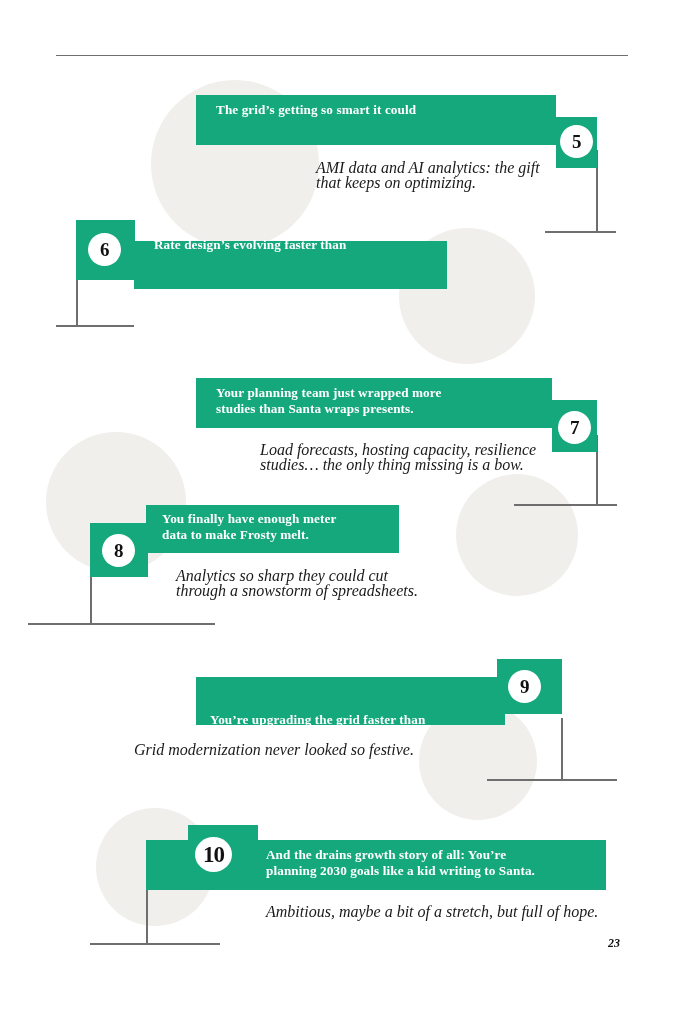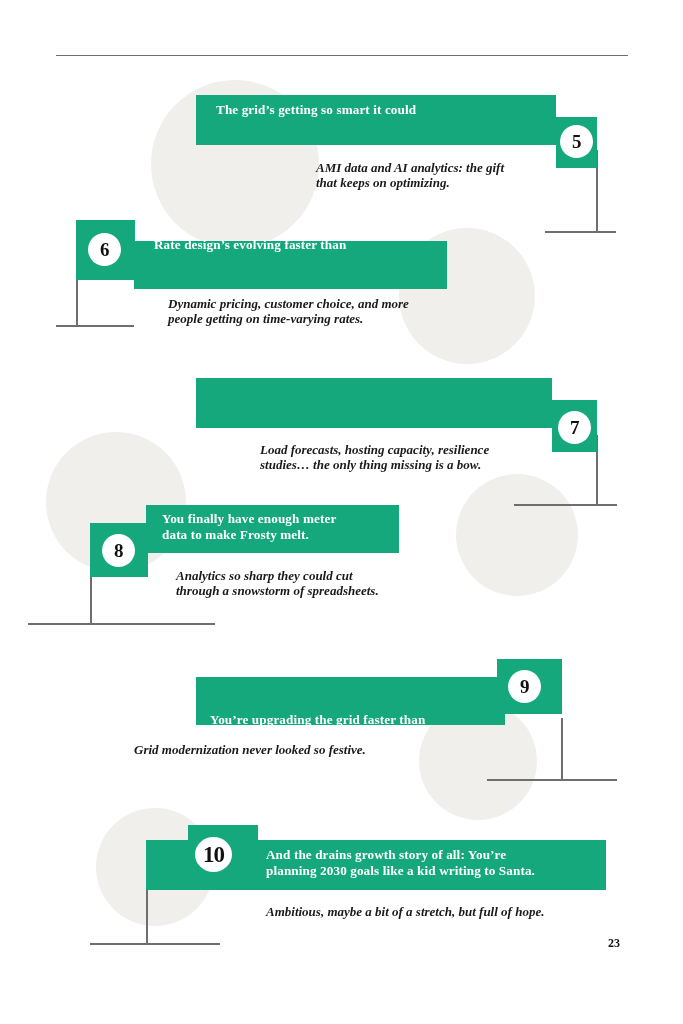--- a/index.html
+++ b/index.html
@@ -52,22 +52,22 @@
     letter-spacing:-0.5px;
   }
   .badge.wide{font-size:23px;letter-spacing:-1px;}
 
   
   .caption{
     position:absolute;z-index:4;
     color:#1a1a1a;
     font-family:"Liberation Serif",serif;
     font-style:italic;
-    font-weight:bold;
-    font-size:13px;
+    font-weight:normal;
+    font-size:16px;
     line-height:15.2px;
   }
 
   
   .pagenum{
     position:absolute;z-index:4;
     color:#111111;
     font-family:"Liberation Serif",serif;
     font-weight:bold;
     font-size:12px;
@@ -105,29 +105,29 @@
   <div class="pole" style="left:76px;top:280px;height:46px;"></div>
   <div class="base" style="left:56px;top:325px;width:78px;"></div>
   <div class="banner" style="left:134px;top:241px;width:313px;height:48px;"></div>
   <div class="badgeblock" style="left:76px;top:220px;width:59px;height:60px;"></div>
   <div class="headline" style="left:154px;top:237px;width:290px;">
     <div>Rate design’s evolving faster than</div>
   </div>
   <div class="badge" style="left:88px;top:233px;width:33px;height:33px;">
     <span>6</span>
   </div>
-  <div class="caption" style="left:168px;top:296px;width:290px;">
-    <div>Dynamic pricing, customer choice, and more</div>
-    <div>people getting on time-varying rates.</div>
-  </div>
 
   <div class="pole" style="left:596px;top:435px;height:70px;"></div>
   <div class="base" style="left:514px;top:504px;width:103px;"></div>
   <div class="banner" style="left:196px;top:378px;width:356px;height:50px;"></div>
   <div class="badgeblock" style="left:552px;top:400px;width:45px;height:52px;"></div>
+  <div class="headline" style="left:216px;top:385px;width:330px;">
+    <div>Your planning team just wrapped more</div>
+    <div>studies than Santa wraps presents.</div>
+  </div>
   <div class="badge" style="left:558px;top:411px;width:33px;height:33px;">
     <span>7</span>
   </div>
   <div class="caption" style="left:260px;top:442px;width:280px;">
     <div>Load forecasts, hosting capacity, resilience</div>
     <div>studies… the only thing missing is a bow.</div>
   </div>
 
   <div class="pole" style="left:90px;top:570px;height:54px;"></div>
   <div class="base" style="left:28px;top:623px;width:187px;"></div>
@@ -171,15 +171,15 @@
     <div>planning 2030 goals like a kid writing to Santa.</div>
   </div>
   <div class="badge wide" style="left:195px;top:837px;width:37px;height:35px;">
     <span>10</span>
   </div>
   <div class="caption" style="left:266px;top:904px;width:360px;">
     <div>Ambitious, maybe a bit of a stretch, but full of hope.</div>
     <div></div>
   </div>
 
-  <div class="pagenum" style="left:608px;top:936px;">23</div>
+  <div class="pagenum" style="left:608px;top:936px;font-style:italic;">23</div>
 
 </div>
 
 </body></html>

